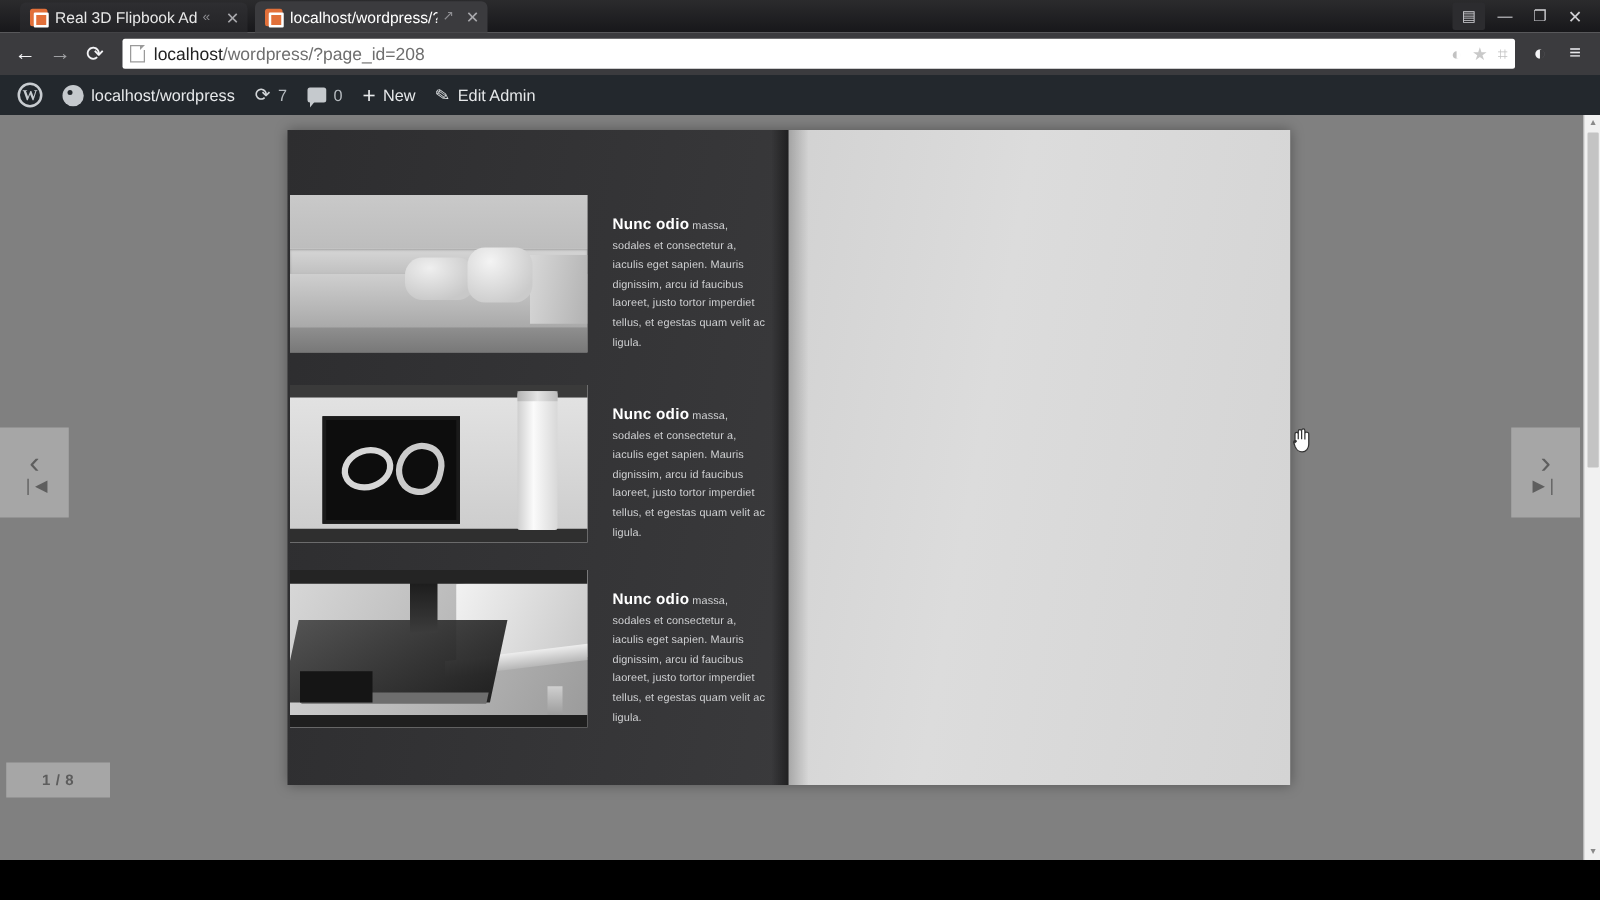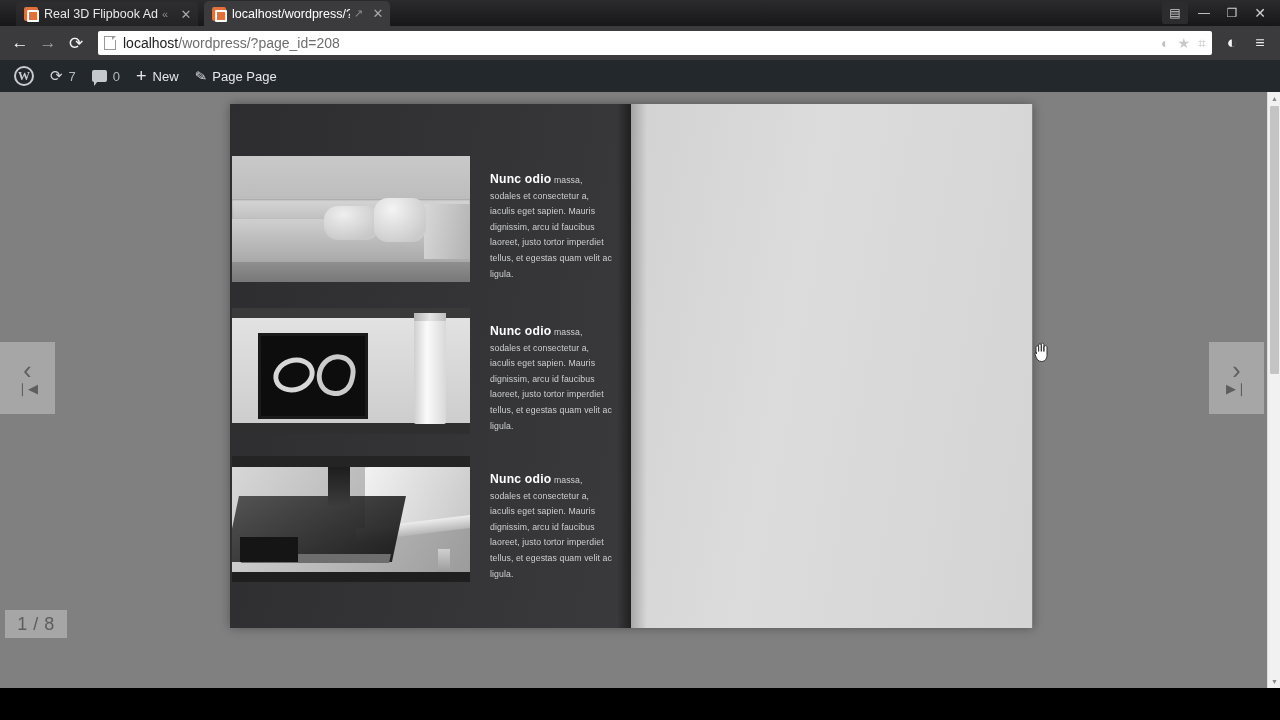--- a/index.html
+++ b/index.html
@@ -355,26 +355,27 @@
     color: #5e5e5e;
   }
   .nav-left  { left: 0;  top: 250px; }
   .nav-right { left: 1209px; top: 250px; }
   .nav-chev { font-size: 25px; line-height: 18px; font-weight: 300; }
   .nav-end  { font-size: 13px; line-height: 12px; }
 
   .counter {
     position: absolute;
     left: 5px; top: 518px;
-    width: 62px; height: 28px;
+    width: 83px; height: 28px;
     background: rgba(255,255,255,.30);
     color: #5d5d5d;
-    font-size: 18px;
+    font-size: 12px;
     display: flex; align-items: center; justify-content: center;
     letter-spacing: .5px;
+    font-weight: bold;
   }
 
   
   .scrollbar {
     position: absolute;
     right: 0; top: 92px;
     width: 13px; height: 596px;
     background: #f1f1f1;
     border-left: 1px solid #dcdcdc;
   }
@@ -453,34 +454,38 @@
 
     <div class="navicon">◐</div>
     <div class="navicon menu-ico">≡</div>
   </div>
 
   <div class="adminbar">
     <div class="ab-item">
       <span class="ab-logo">W</span>
     </div>
     <div class="ab-item">
+      <span class="ab-site-ico"></span>
+      <span>localhost/wordpress</span>
+    </div>
+    <div class="ab-item">
       <span class="ico-refresh">⟳</span>
       <span class="ab-count">7</span>
     </div>
     <div class="ab-item">
       <span class="ico-comment"></span>
       <span class="ab-count">0</span>
     </div>
     <div class="ab-item">
       <span class="ico-plus">+</span>
       <span>New</span>
     </div>
     <div class="ab-item">
       <span class="ico-pencil">✎</span>
-      <span>Page Page</span>
+      <span>Edit Admin</span>
     </div>
 
   </div>
 
   <div class="viewport">
     <div class="flip-stage">
 
       <div class="book">
 
         <div class="page page-left">

